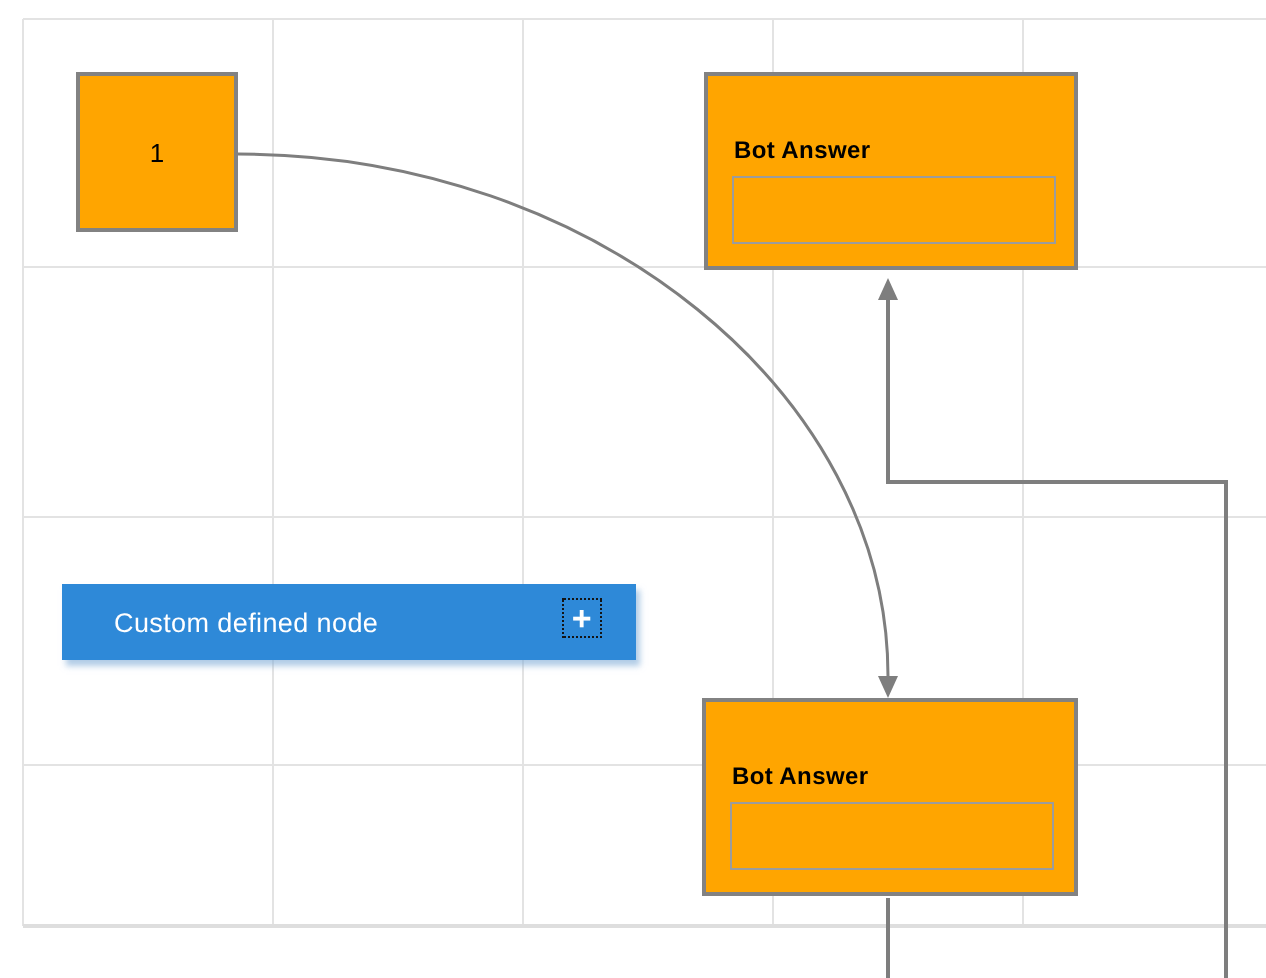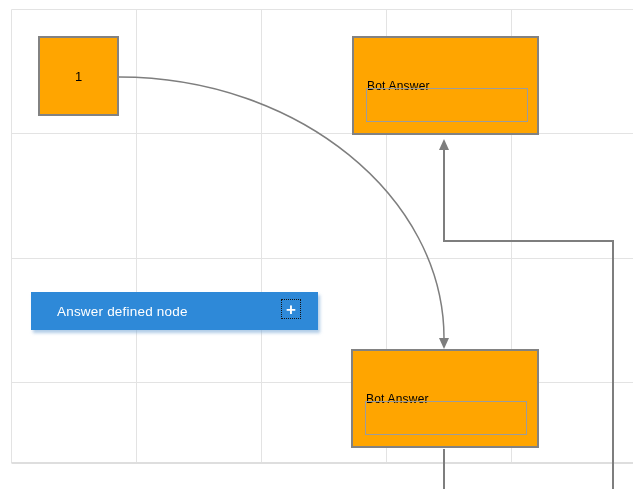--- a/index.html
+++ b/index.html
@@ -23,23 +23,23 @@
   }
 
   
   .bot-node{
     background:var(--node-orange,#FFA500);
     border:2px solid var(--node-border,#828282);
   }
   .bot-node.top{left:352px;top:36px;width:187px;height:99px;}
   .bot-node.bottom{left:351px;top:349px;width:188px;height:99px;}
   .bot-title{
-    position:absolute;left:13px;top:41px;
+    position:absolute;left:13px;top:30px;
     font-size:12px;color:var(--text-dark,#000);
-    white-space:nowrap;letter-spacing:.2px;
+    white-space:nowrap;letter-spacing:.2px;font-weight:bold;
   }
   .bot-input{
     position:absolute;left:12px;top:50px;width:162px;height:34px;
     border:1px solid #9C9C9C;box-sizing:border-box;background:transparent;
     font-size:12px;color:var(--text-dark,#000);
   }
 
   
   .custom-node{
     left:31px;top:292px;width:287px;height:38px;
@@ -102,19 +102,19 @@
     <span class="bot-title">Bot Answer</span>
     <div class="bot-input"></div>
   </div>
 
   <div class="node bot-node bottom">
     <span class="bot-title">Bot Answer</span>
     <div class="bot-input"></div>
   </div>
 
   <div class="node custom-node">
-    <span>Answer defined node</span>
+    <span>Custom defined node</span>
     <span class="plus-box">
       <span>+</span>
     </span>
   </div>
 
 </div>
 
 </body></html>

